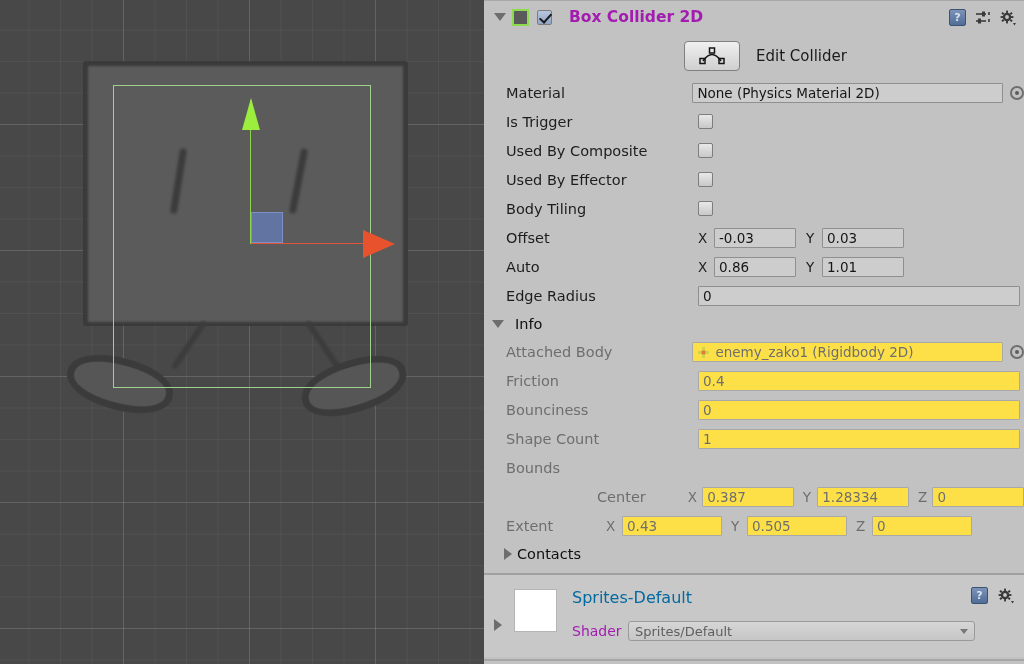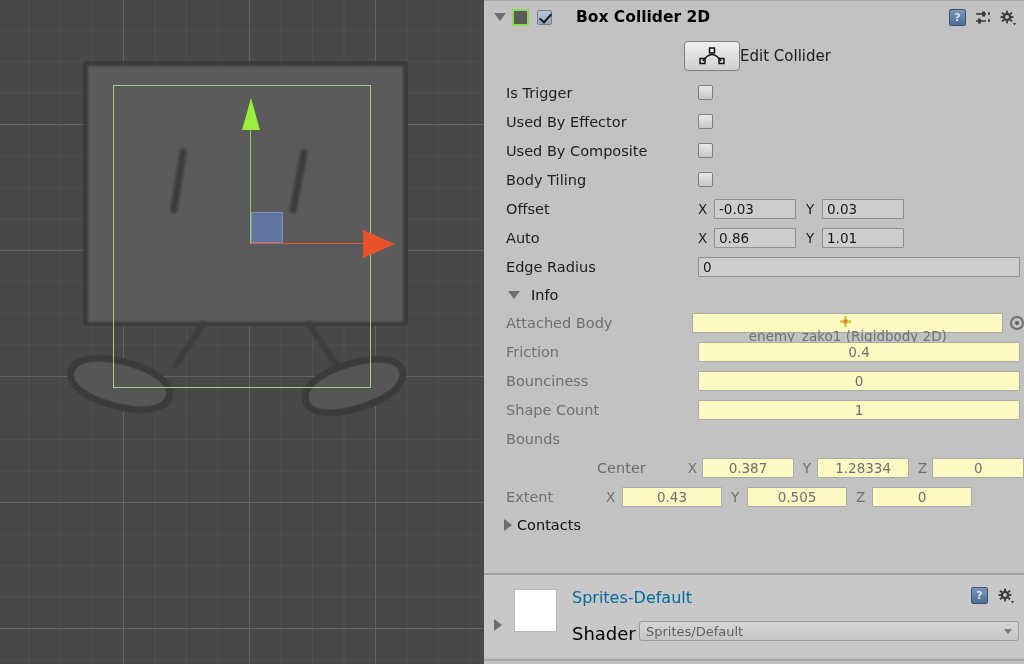--- a/index.html
+++ b/index.html
@@ -175,22 +175,22 @@
     position: absolute;
     left: 4px; top: 0px;
     width: 5px; height: 10px;
     border: solid #1a1a1a;
     border-width: 0 2.6px 2.6px 0;
     transform: rotate(42deg);
   }
   .comp-title {
     font-weight: bold;
     font-size: 15.5px;
-    margin-left: 24px;
-    color: #000000;
+    margin-left: 17px;
+    color: #a21caf;
   }
   .hdr-icons {
     position: absolute; right: 8px; top: 9px;
     display: flex; align-items: center; gap: 9px;
   }
   .ico-help {
     width: 17px; height: 17px;
     background: linear-gradient(#7d93b8, #4f6d96);
     border: 1px solid #3c5272;
     border-radius: 2px;
@@ -213,21 +213,21 @@
     background: #cdcdcd;
     border: 1px solid #8f8f8f;
     height: 20px;
     font-size: 13.5px;
     line-height: 18px;
     padding: 0 4px;
     color: #161616;
     display: flex; align-items: center;
     border-radius: 1px;
   }
-  .field.ro { background: #fef9c3; border-color: #a9a9a9; color: #6f6f6f; flex-direction: column; }
+  .field.ro { background: #fde047; border-color: #a9a9a9; color: #6f6f6f; }
   .field.wide { width: 320px; }
   .field.full { width: 322px; }
   .field.num { width: 82px; }
   .field.num3 { width: 100px; }
 
   .axis { width: 16px; font-size: 13.5px; color: #1d1d1d; text-align: left; }
   .axis.dim { color: #6e6e6e; }
 
   .picker {
     width: 14px; height: 14px;
@@ -248,23 +248,23 @@
     display: flex; align-items: center;
     height: 44px; padding-left: 200px;
   }
   .ec-btn {
     width: 56px; height: 30px;
     background: linear-gradient(#f0f0f0, #cfcfcf);
     border: 1px solid #808080;
     border-radius: 4px;
     display: flex; align-items: center; justify-content: center;
   }
-  .ec-label { font-size: 15px; color: #1a1a1a; text-align: right; }
-
-  .foldout { display: flex; align-items: center; height: 27px; padding-left: 24px; }
+  .ec-label { margin-left: 16px; font-size: 15px; color: #1a1a1a; text-align: right; }
+
+  .foldout { display: flex; align-items: center; height: 27px; padding-left: 8px; }
   .foldout .txt { margin-left: 5px; font-size: 14.5px; color: #101010; }
 
   .rb-icon {
     width: 13px; height: 13px;
     margin-right: 5px;
     position: relative;
     flex: 0 0 13px;
   }
 
   
@@ -278,24 +278,24 @@
     position: absolute; left: 30px; top: 14px;
     width: 43px; height: 43px;
     background: #ffffff;
     border: 1px solid #b5b5b5;
   }
   .mat-name {
     position: absolute; left: 88px; top: 13px;
     font-size: 16px; color: #0369a1;
   }
   .mat-tri { position: absolute; left: 10px; top: 44px; }
-  .shader-lbl { position: absolute; left: 88px; top: 48px; font-size: 18px; color: #000000; }
+  .shader-lbl { position: absolute; left: 88px; top: 48px; font-size: 14px; color: #a21caf; }
   .shader-dd {
-    position: absolute; left: 155px; top: 46px;
-    width: 380px; height: 20px;
+    position: absolute; left: 144px; top: 46px;
+    width: 347px; height: 20px;
     background: linear-gradient(#d6d6d6, #c6c6c6);
     border: 1px solid #9a9a9a;
     border-radius: 3px;
     font-size: 13px; color: #5f5f5f;
     display: flex; align-items: center; padding: 0 6px;
   }
   .dd-arrow {
     margin-left: auto;
     width: 0; height: 0;
     border-left: 4px solid transparent;
@@ -379,33 +379,38 @@
         <svg width="28" height="20" viewBox="0 0 28 20">
           <path d="M5 15 Q14 2 23 15" fill="none" stroke="#141414" stroke-width="1.5"></path>
           <rect x="2" y="12.5" width="5" height="5" fill="none" stroke="#141414" stroke-width="1.5"></rect>
           <rect x="11.5" y="2" width="5" height="5" fill="none" stroke="#141414" stroke-width="1.5"></rect>
           <rect x="21" y="12.5" width="5" height="5" fill="none" stroke="#141414" stroke-width="1.5"></rect>
         </svg>
       </div>
       <div class="ec-label">Edit Collider</div>
     </div>
 
+    <div class="row">
+      <div class="lbl">Material</div>
+      <div class="field wide">None (Physics Material 2D)</div>
+      <div class="picker"></div>
+    </div>
 
     <div class="row">
       <div class="lbl">Is Trigger</div>
       <div class="chk"></div>
     </div>
 
     <div class="row">
+      <div class="lbl">Used By Composite</div>
+      <div class="chk"></div>
+    </div>
+
+    <div class="row">
       <div class="lbl">Used By Effector</div>
-      <div class="chk"></div>
-    </div>
-
-    <div class="row">
-      <div class="lbl">Used By Composite</div>
       <div class="chk"></div>
     </div>
 
     <div class="row">
       <div class="lbl">Body Tiling</div>
       <div class="chk"></div>
     </div>
 
     <div class="row">
       <div class="lbl">Offset</div>

